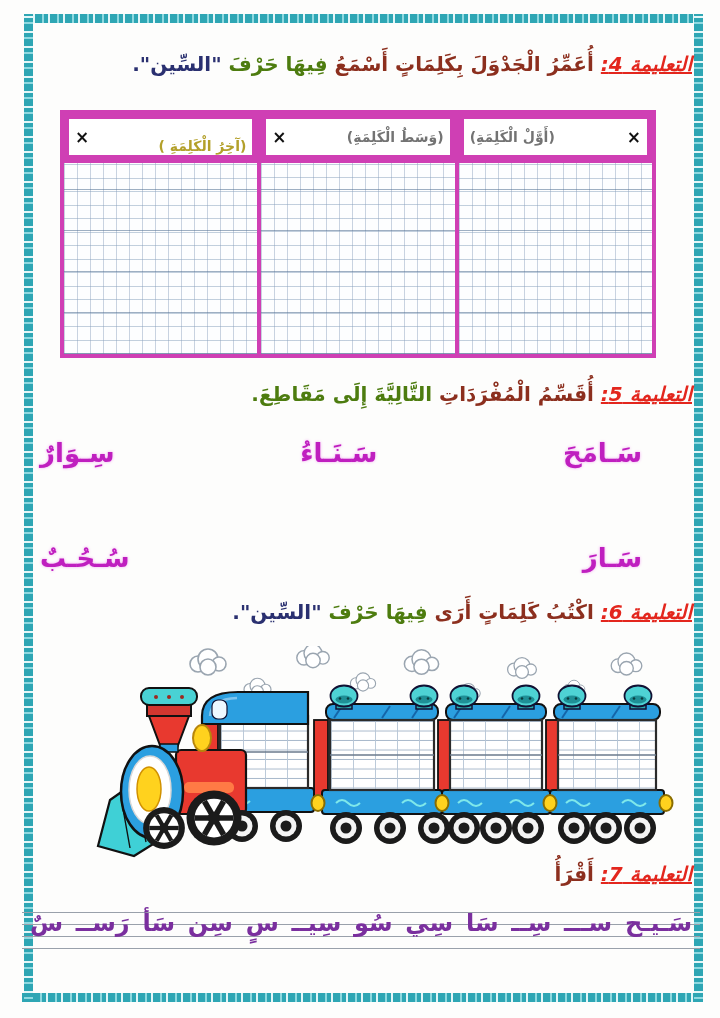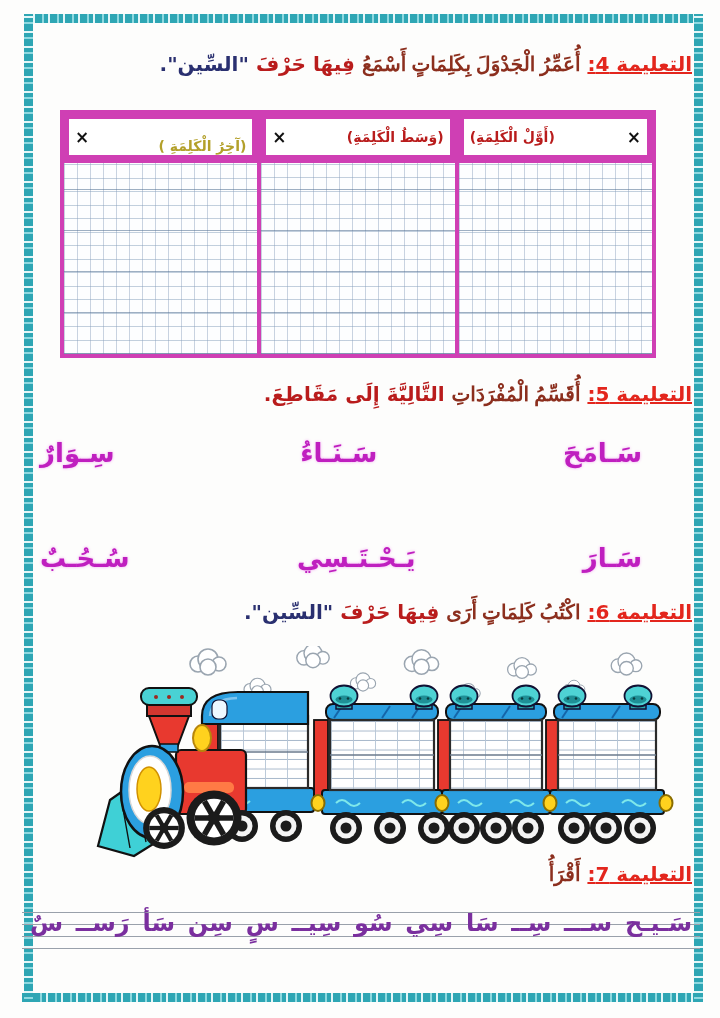--- a/index.html
+++ b/index.html
@@ -14,39 +14,39 @@
     repeating-linear-gradient(0deg,#2ea6b4 0 3px,#8fd9e0 3px 5px,#2ea6b4 5px 9px,#e2f6f8 9px 11px,#2ea6b4 11px 15px);}
   .f-top{top:14px;left:24px;right:17px;height:9px;}
   .f-bottom{bottom:16px;left:22px;right:17px;height:9px;}
   .f-left{top:14px;bottom:16px;left:24px;width:9px;}
   .f-right{top:14px;bottom:16px;right:17px;width:9px;}
 
   .heading{
     position:absolute;right:28px;direction:rtl;text-align:right;
     font-size:20px;font-weight:bold;white-space:nowrap;letter-spacing:.2px;
   }
-  .c-label{color:#e3261d;text-decoration:underline;}
-  .c-dark{color:#8c2f1e;font-family:Liberation Serif, serif;}
-  .c-red{color:#b91c1c;}
+  .c-label{color:#e3261d;text-decoration:underline;font-style:italic;}
+  .c-dark{color:#8c2f1e;}
+  .c-red{color:#4d7c0f;}
   .c-navy{color:#2a3070;}
 
   
   .table4{
     position:absolute;left:60px;top:110px;width:596px;height:248px;
     background:#cf3fb4;border:4px solid #cf3fb4;box-sizing:border-box;
     display:flex;direction:rtl;gap:4px;padding:0;
   }
   .t-col{flex:1;display:flex;flex-direction:column;background:#cf3fb4;gap:3px;}
   .t-head{
     height:36px;background:#fff;border:2px solid #cf3fb4;margin:3px;
     display:flex;align-items:center;justify-content:space-between;
     direction:rtl;padding:0 6px;font-size:14px;font-weight:bold;white-space:nowrap;
   }
   .t-head .xmark{color:#111;font-size:17px;font-weight:bold;}
-  .hdr-teal{color:#b91c1c;}
+  .hdr-teal{color:#737373;}
   .hdr-olive{color:#b3a02a;margin-top:17px;}
   .t-body{
     flex:1;background-color:#fdfeff;
     background-image:
       repeating-linear-gradient(0deg,rgba(80,110,145,.55) 0 1px,transparent 1px 41px),
       repeating-linear-gradient(0deg,rgba(135,160,188,.5) 0 1px,transparent 1px 13.5px),
       repeating-linear-gradient(90deg,rgba(148,168,195,.5) 0 1px,transparent 1px 13px);
   }
 
   .word-row{
@@ -120,21 +120,20 @@
   <span class="c-red">التَّالِيَّةَ إِلَى مَقَاطِعَ.</span>
 </div>
 
 <div class="word-row row1">
   <span>سَـامَحَ</span>
   <span>سَـنَـاءُ</span>
   <span>سِـوَارٌ</span>
 </div>
 <div class="word-row row2">
   <span>سَـارَ</span>
-  <span>يَـحْـتَـسِي</span>
   <span>سُـحُـبٌ</span>
 </div>
 
 <div class="heading" style="top:600px;">
   <span class="c-label">التعليمة 6:</span>
   <span class="c-dark">اكْتُبُ كَلِمَاتٍ أَرَى</span>
   <span class="c-red">فِيهَا حَرْفَ</span>
   <span class="c-navy">"السِّين".</span>
 </div>
 

